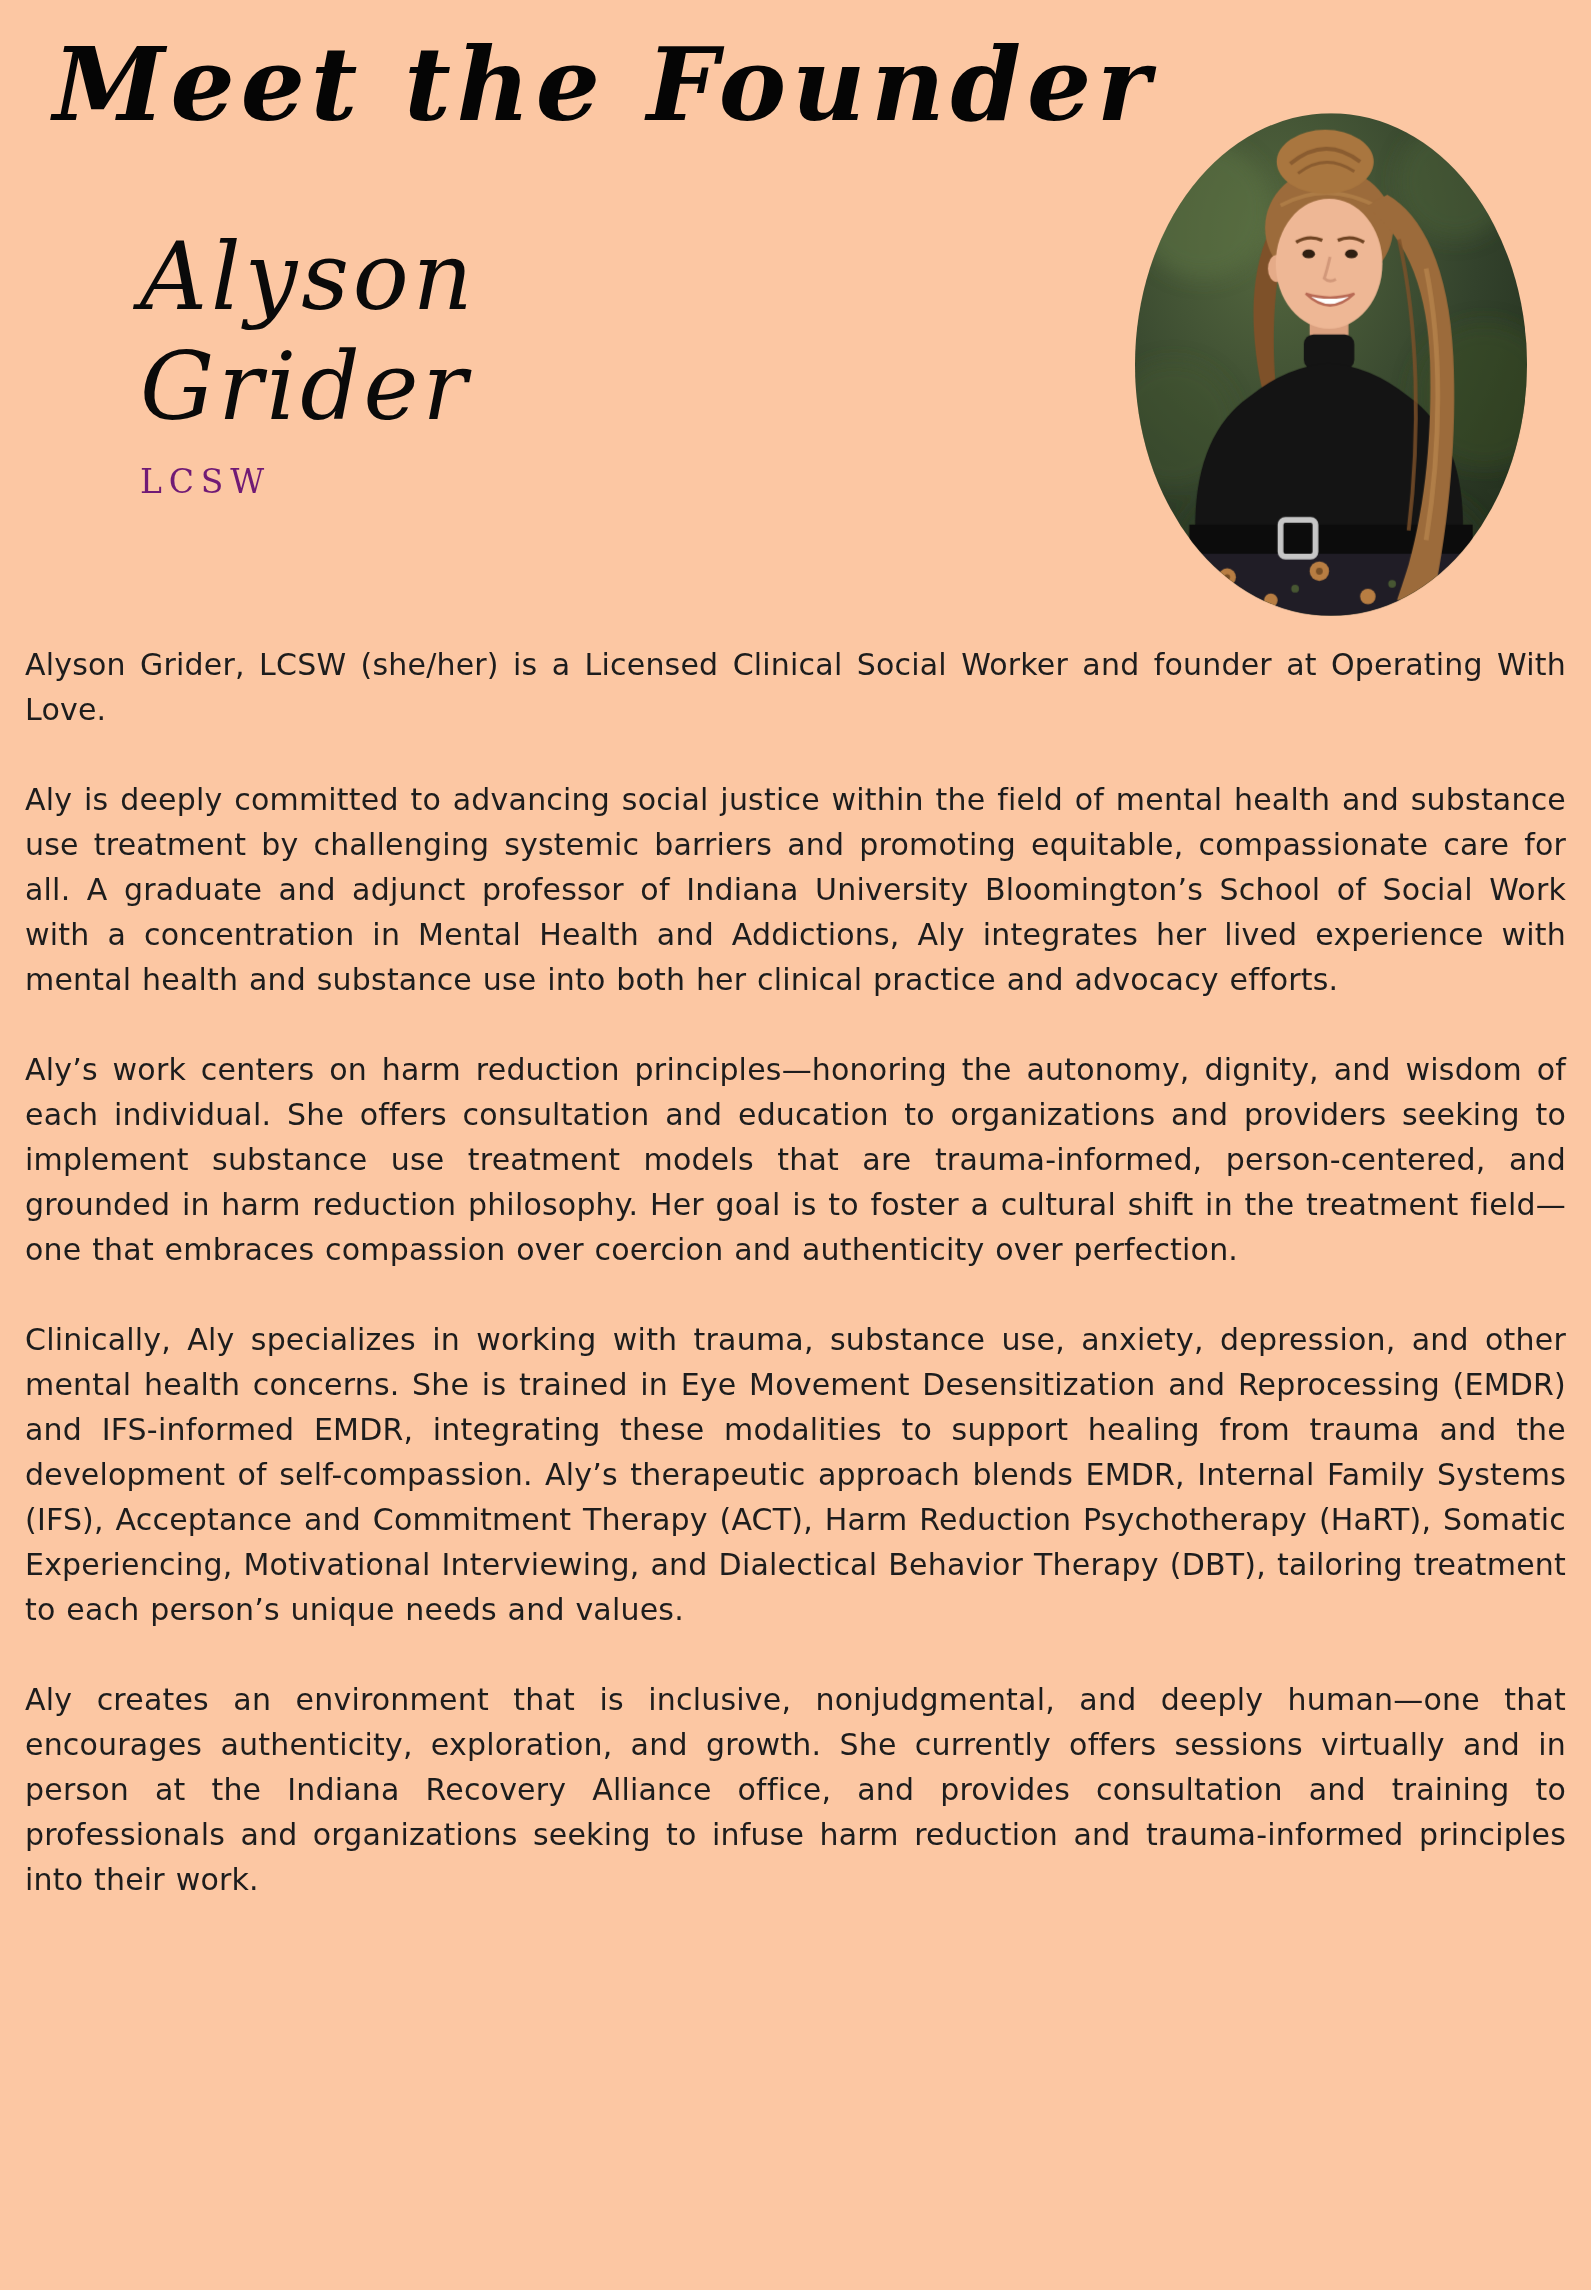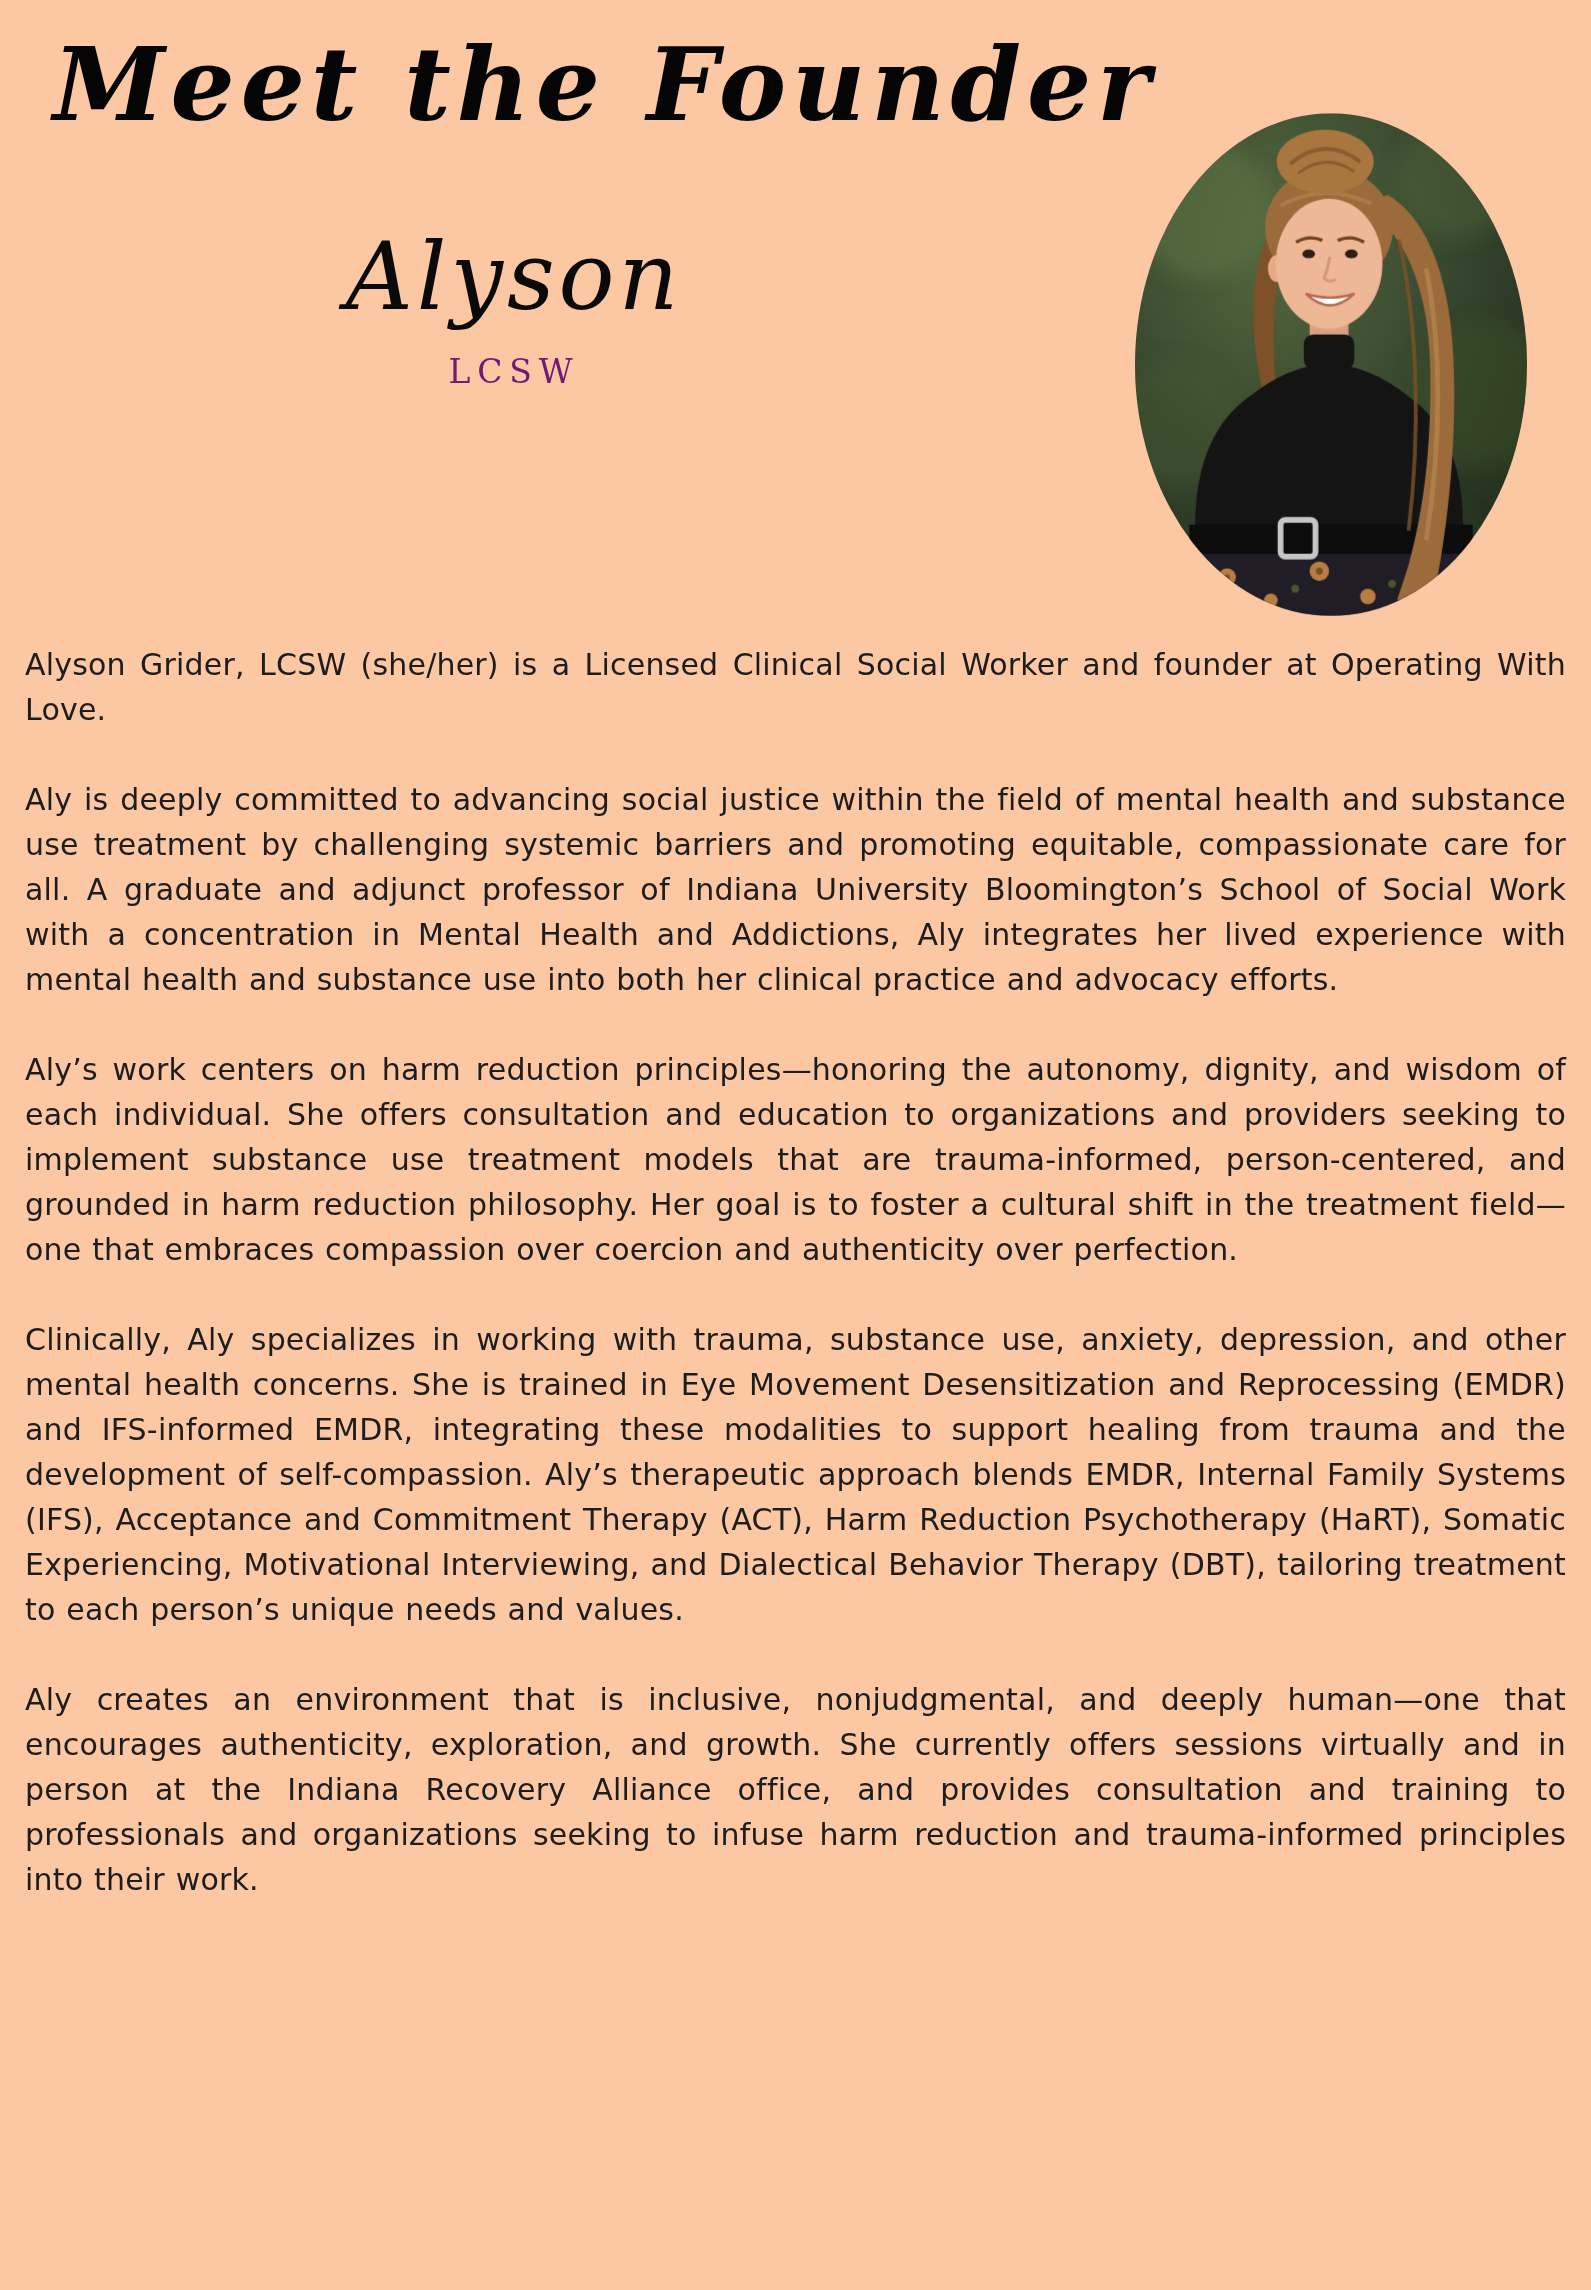--- a/index.html
+++ b/index.html
@@ -23,24 +23,23 @@
     font-style: italic;
     font-weight: 600;
     font-size: 101px;
     letter-spacing: 5.8px;
     color: #050505;
     white-space: nowrap;
   }
 
   .name-block {
     position: absolute;
-    left: 126px;
+    left: 140px;
     top: 223px;
     width: 776px;
-    text-align: center;
   }
   .script-name {
     font-family: "DejaVu Serif", serif;
     font-style: italic;
     font-weight: 400;
     font-size: 93px;
     line-height: 1.18;
     letter-spacing: 3.9px;
     color: #0a0a0a;
   }
@@ -76,20 +75,21 @@
 <body>
 
 <div class="page">
 
   <div class="hero">
 
     <h1 class="title">Meet the Founder</h1>
 
     <div class="name-block">
       <div class="script-name">Alyson</div>
+      <div class="script-name">Grider</div>
       <div class="credential">LCSW</div>
     </div>
 
     <div class="portrait" title="Oval portrait photo of Alyson Grider smiling, hair in a half-up bun, wearing a dark turtleneck and belted floral skirt, green foliage background">
       <svg viewBox="0 0 404 518">
         <defs>
           <clipPath id="ovalClip">
               <ellipse cx="202" cy="259" rx="202" ry="259"></ellipse>
             </clipPath>
           <radialGradient id="gbg" cx="35%" cy="25%" r="95%">

